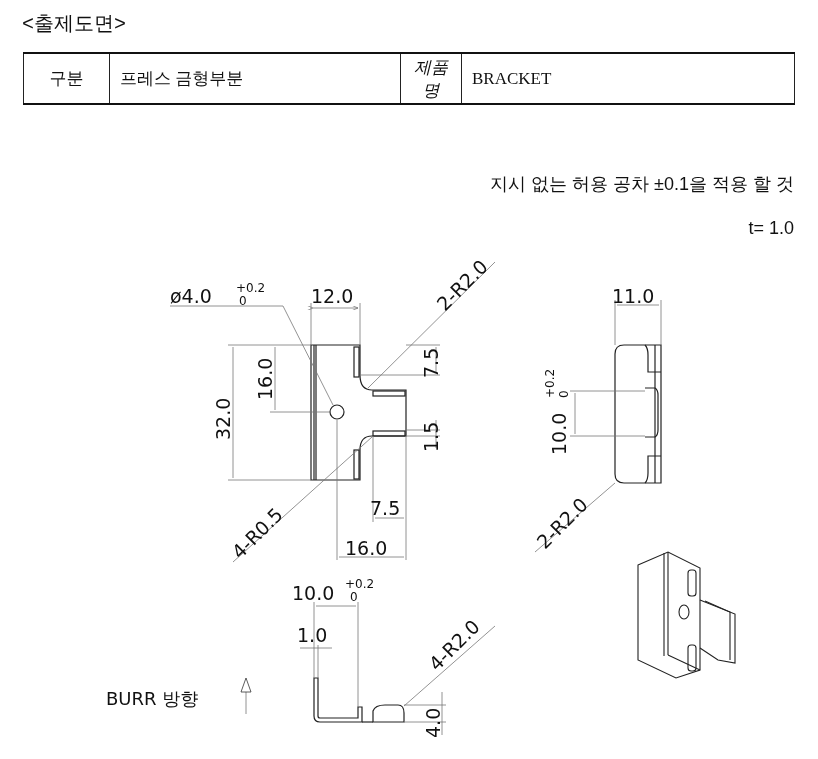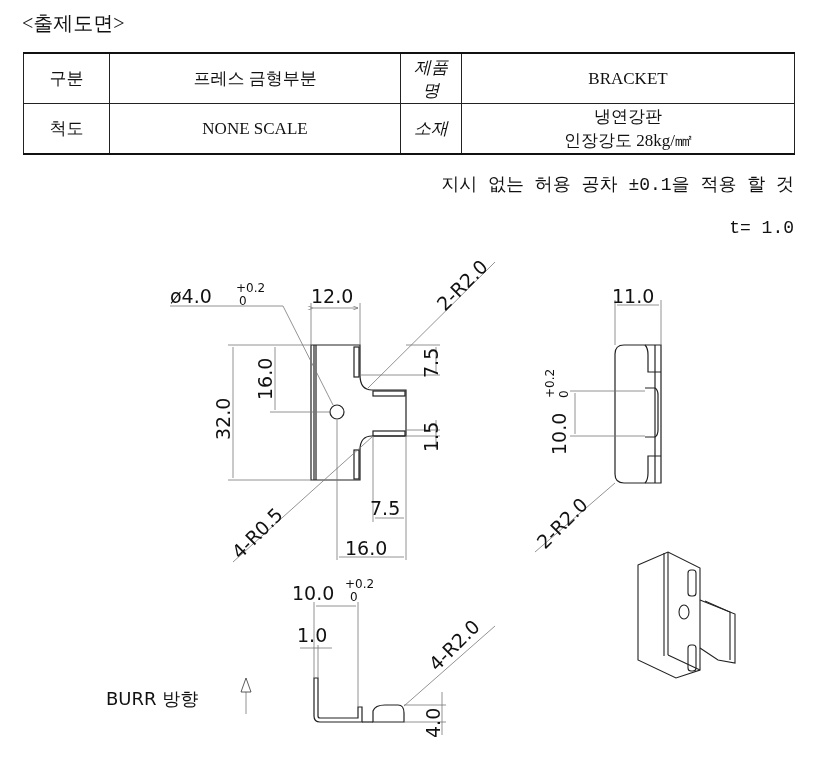--- a/index.html
+++ b/index.html
@@ -1,50 +1,41 @@
 <!DOCTYPE html>
 <html><head>
 <meta charset="utf-8">
 <style>
   html, body { margin:0; padding:0; background:#ffffff; }
   body { width:818px; height:759px; position:relative; overflow:hidden; font-family:"DejaVu Serif", serif; color:#111; }
-  .title { position:absolute; left:22px; top:10px; font-size:20px; font-family:Liberation Serif, serif; }
+  .title { position:absolute; left:22px; top:10px; font-size:20px; font-family:Liberation Mono, monospace; }
   table.spec { position:absolute; left:23px; top:52px; width:772px; border-collapse:collapse; font-family:"Liberation Serif", serif; font-size:17px; }
-  table.spec td { border:1px solid #222; padding:0 10px; height:49px; vertical-align:middle;text-align:center; }
+  table.spec td { border:1px solid #222; padding:0 10px; height:49px; vertical-align:middle; }
   table.spec tr:first-child td { border-top:2px solid #111; }
   table.spec tr:last-child td { border-bottom:2px solid #111; }
   table.spec td.lbl { text-align:center; }
   table.spec td.c1 { width:65px; } table.spec td.c2 { width:270px; } table.spec td.c3 { width:40px;font-style:italic; }
   .mat-line { display:block; line-height:24px; }
-  .note { position:absolute; right:24px; font-family:Liberation Mono, monospace; font-size:18px; text-align:right; }
+  .note { position:absolute; right:24px; font-family:Liberation Sans, sans-serif; font-size:18px; text-align:right; }
   .note1 { top:172px; } .note2 { top:218px; }
   svg.drawing { position:absolute; left:0; top:0; }
   svg text { font-family:"DejaVu Sans", sans-serif; }
 </style>
 </head>
 <body>
 
 <div class="title">&lt;출제도면&gt;</div>
 
 <table class="spec">
   <tbody>
       <tr>
     <td class="lbl c1">구분</td>
     <td class="c2">프레스 금형부분</td>
     <td class="lbl c3">제품명</td>
     <td>BRACKET</td>
-  </tr>
-  <tr>
-    <td class="lbl c1">척도</td>
-    <td class="c2">NONE SCALE</td>
-    <td class="lbl c3">소재</td>
-    <td>
-      <span class="mat-line">냉연강판</span>
-      <span class="mat-line">인장강도 28kg/㎟</span>
-    </td>
   </tr>
 </tbody>
   </table>
 
 <div class="note note1">지시 없는 허용 공차 ±0.1을 적용 할 것</div>
 <div class="note note2">t= 1.0</div>
 
 <svg class="drawing" width="818" height="759" viewBox="0 0 818 759">
   <defs>
     <marker id="ar" markerWidth="8" markerHeight="6" refX="7" refY="3" orient="auto">

